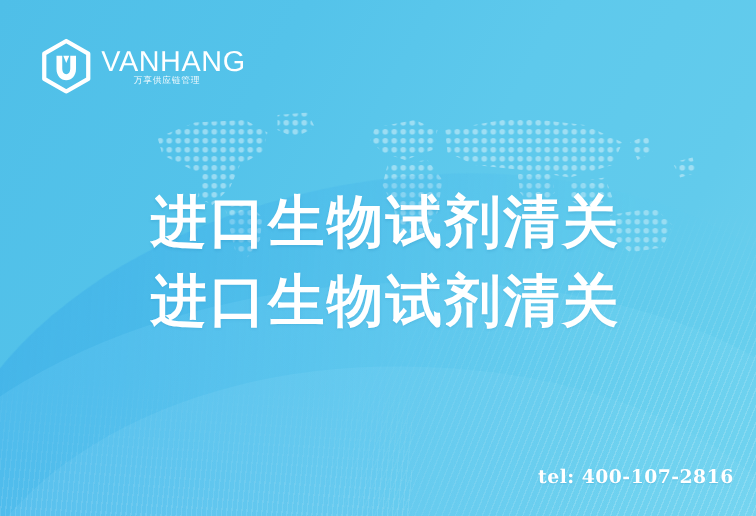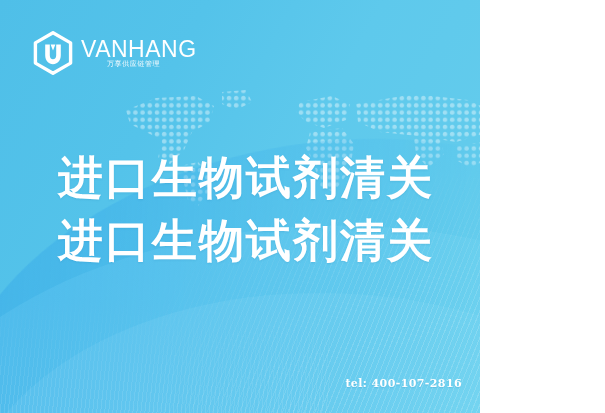--- a/index.html
+++ b/index.html
@@ -2,21 +2,21 @@
 <html><head>
 <meta charset="utf-8">
 <style>
   html, body {
     margin: 0;
     padding: 0;
     background: #ffffff;
   }
   #banner {
     position: relative;
-    width: 480px;
+    width: 605px;
     height: 413px;
     overflow: hidden;
     font-family: "Liberation Sans", "DejaVu Sans", sans-serif;
     background: linear-gradient(118deg, #4fbfe8 0%, #54c3ea 30%, #5ec9ec 55%, #62cbec 78%, #6fd2ee 100%);
   }
 
   
   .bg-layer {
     position: absolute;
     inset: 0;
@@ -132,21 +132,21 @@
   }
   .headline .line { display: block; white-space: nowrap; }
 
   
   .tel {
     position: absolute;
     right: 18px;
     bottom: 23px;
     color: #ffffff;
     font-family: "DejaVu Serif", "Liberation Serif", serif;
-    font-size: 11px;
+    font-size: 15px;
     font-weight: 700;
     letter-spacing: 0.4px;
     text-shadow: 0 1px 1px rgba(40,140,190,0.25);
   }
 </style>
 </head>
 <body>
 
 <div id="banner">
 

